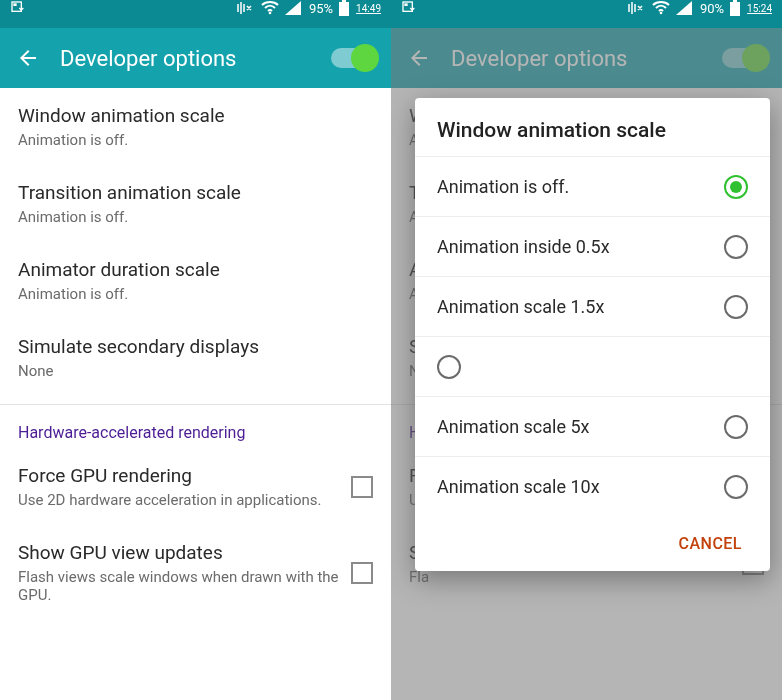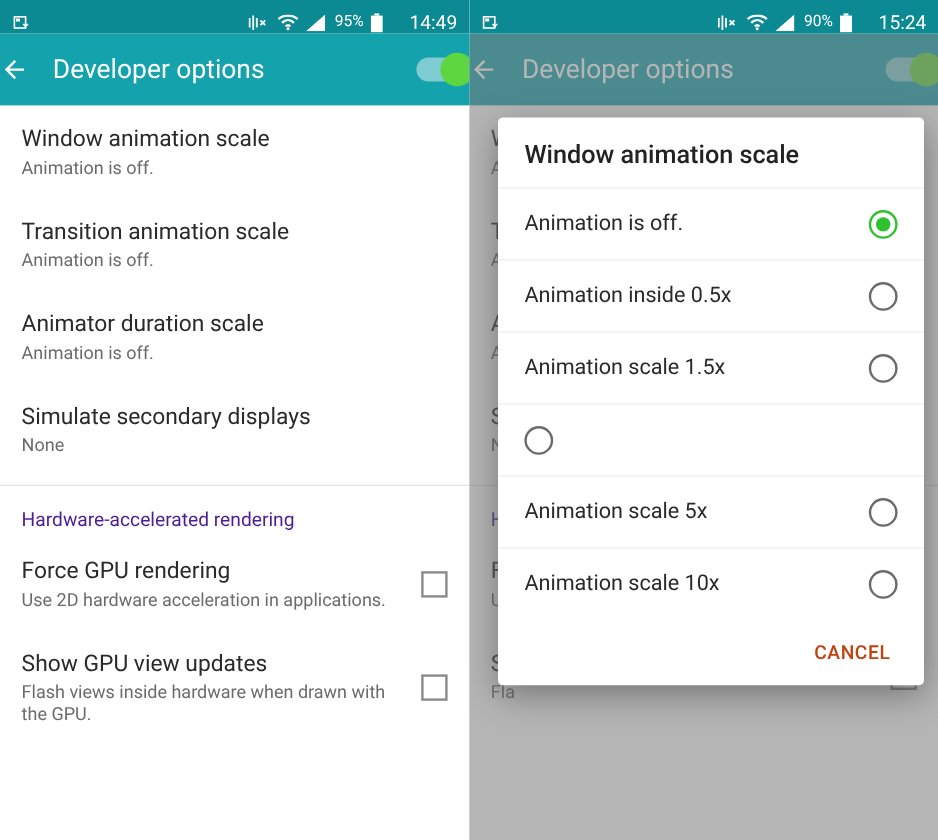--- a/index.html
+++ b/index.html
@@ -19,38 +19,38 @@
     position: relative;
     display: flex;
     flex-direction: column;
     overflow: hidden;
   }
   
   .statusbar {
     height: 28px;
     background: #0b8a93;
     display: flex;
-    align-items: flex-end;
+    align-items: flex-start;
     justify-content: space-between;
     padding: 0 10px;
     color: #fff;
     font-size: 14px;
   }
   .status-left { display: flex; align-items: center; gap: 2px; }
   .status-right { display: flex; align-items: center; gap: 6px; }
   .status-right svg { display: block; }
   .battery-pct { font-size: 13px; margin-left: 2px; }
-  .clock { font-size: 16px; margin-left: 16px; }
+  .clock { font-size: 10px; margin-left: 1px; text-decoration: underline; }
   
   .header {
     height: 60px;
     background: #14a2ac;
     display: flex;
     align-items: center;
-    padding: 0 0;
+    padding: 0 16px;
     color: #fff;
     gap: 20px;
   }
   .header-title {
     font-size: 22px;
     font-weight: 400;
     flex: 1;
   }
   .toggle {
     width: 44px;
@@ -245,21 +245,21 @@
     <div class="list-item">
       <div class="item-text">
         <div class="item-title">Force GPU rendering</div>
         <div class="item-sub">Use 2D hardware acceleration in applications.</div>
       </div>
       <div class="checkbox"></div>
     </div>
     <div class="list-item">
       <div class="item-text">
         <div class="item-title">Show GPU view updates</div>
-        <div class="item-sub">Flash views inside hardware when drawn with the GPU.</div>
+        <div class="item-sub">Flash views scale windows when drawn with the GPU.</div>
       </div>
       <div class="checkbox"></div>
     </div>
   </div>
 </div>
 
 <div class="phone" style="position:relative;">
   <div class="statusbar">
     <div class="status-left">
       <svg width="16" height="16" viewBox="0 0 24 24" fill="#fff">

